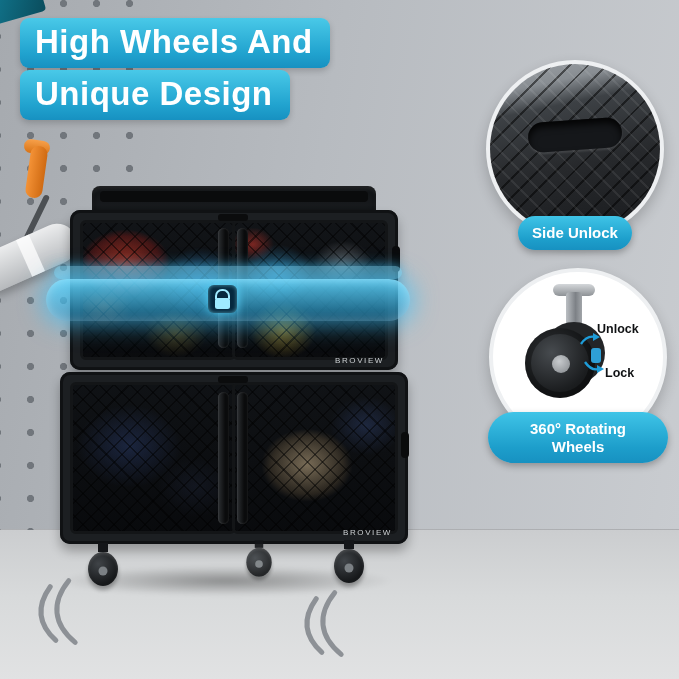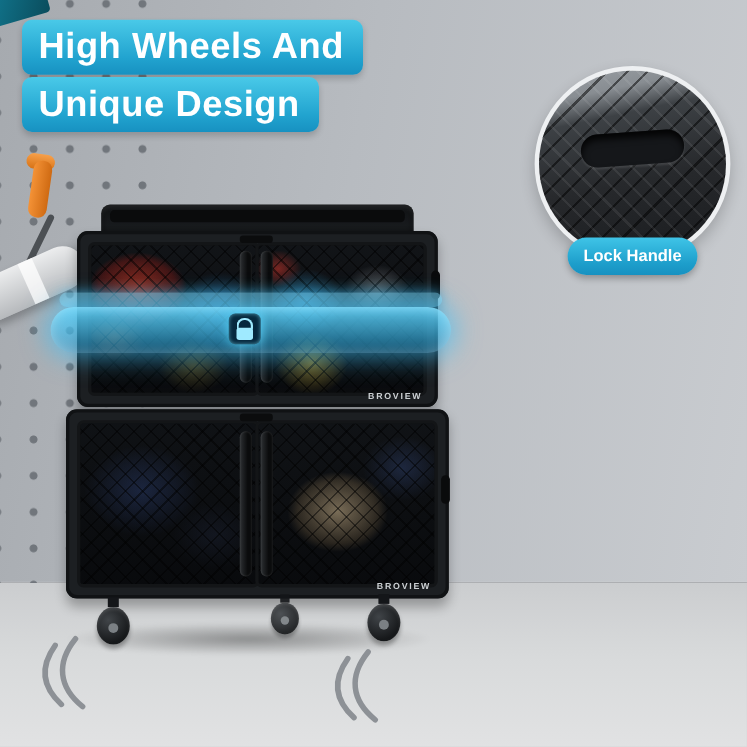--- a/index.html
+++ b/index.html
@@ -78,21 +78,21 @@
   .handles.h-top{top:42px;height:120px;}
   .handles.h-bottom{top:206px;height:132px;}
   .handle-bar{width:11px;border-radius:6px;
               background:linear-gradient(90deg,#2d3033,#0a0b0c 65%);
               box-shadow:inset 0 0 2px rgba(255,255,255,.18);}
   .latch{position:absolute;left:50%;transform:translateX(-50%);width:30px;height:7px;
          background:#0b0c0d;border-radius:3px;z-index:3;}
   .latch.l-top{top:28px;} .latch.l-bottom{top:190px;}
   .side-slot{position:absolute;width:8px;height:26px;border-radius:4px;background:#0a0b0c;z-index:3;}
   .slot-top{right:8px;top:60px;} .slot-bottom{right:-1px;top:246px;}
-  .brand{position:absolute;font-size:8px;font-weight:bold;letter-spacing:1.6px;color:#ccd0d3;z-index:4;}
+  .brand{position:absolute;font-size:8px;font-weight:normal;letter-spacing:1.6px;color:#ccd0d3;z-index:4;}
   
   .glow-band-top{position:absolute;left:-4px;top:80px;width:348px;height:13px;border-radius:8px;
         background:rgba(125,222,255,.5);box-shadow:0 0 12px rgba(62,192,246,.55);z-index:5;}
   .glow-band{position:absolute;left:-12px;top:93px;width:364px;height:42px;border-radius:21px;
         background:linear-gradient(180deg,rgba(96,212,252,.9),rgba(22,152,212,.5));
         box-shadow:0 0 22px 5px rgba(62,192,246,.6),inset 0 0 12px rgba(255,255,255,.35);z-index:5;}
   .lock-badge{position:absolute;left:150px;top:99px;width:29px;height:28px;border-radius:6px;
         background:#06283e;display:flex;align-items:center;justify-content:center;z-index:6;
         box-shadow:0 0 11px rgba(86,214,255,.95),inset 0 0 4px rgba(126,232,255,.6);}
   .lock-icon{display:flex;flex-direction:column;align-items:center;}
@@ -248,18 +248,39 @@
   <svg class="motion-arc" style="left:292px;top:588px;transform:rotate(-6deg);" width="64" height="74">
     <path d="M46 6 C 26 26, 26 48, 46 68" stroke="#8d9196" stroke-width="5" fill="none" stroke-linecap="round"></path>
     <path d="M27 10 C 11 28, 11 46, 27 64" stroke="#8d9196" stroke-width="5" fill="none" stroke-linecap="round"></path>
   </svg>
 
   <div class="callout co-1">
     <div class="circle">
       <div class="c1-bg"></div>
       <div class="c1-oval"></div>
     </div>
-    <div class="pill pill-one">Lock Handle</div>
-  </div>
-
+    <div class="pill pill-one">Side Unlock</div>
+  </div>
+
+  <div class="callout co-2">
+    <div class="circle">
+      <div class="c2-plate"></div>
+      <div class="c2-stem"></div>
+      <div class="c2-wheel-back"></div>
+      <div class="c2-wheel"></div>
+      <div class="c2-hub"></div>
+      <div class="c2-tab"></div>
+      <svg class="c2-arrow-up" width="22" height="14">
+        <path d="M2 12 Q 8 3 16 5" fill="none" stroke="#1e9cd8" stroke-width="2.4"></path>
+        <polygon points="14,1 21,5 14,9" fill="#1e9cd8"></polygon>
+      </svg>
+      <svg class="c2-arrow-down" width="22" height="14">
+        <path d="M2 12 Q 8 3 16 5" fill="none" stroke="#1e9cd8" stroke-width="2.4"></path>
+        <polygon points="14,1 21,5 14,9" fill="#1e9cd8"></polygon>
+      </svg>
+      <div class="c2-unlock">Unlock</div>
+      <div class="c2-lock">Lock</div>
+    </div>
+    <div class="pill pill-two">360° Rotating Wheels</div>
+  </div>
 
 
 </div>
 
 </body></html>

